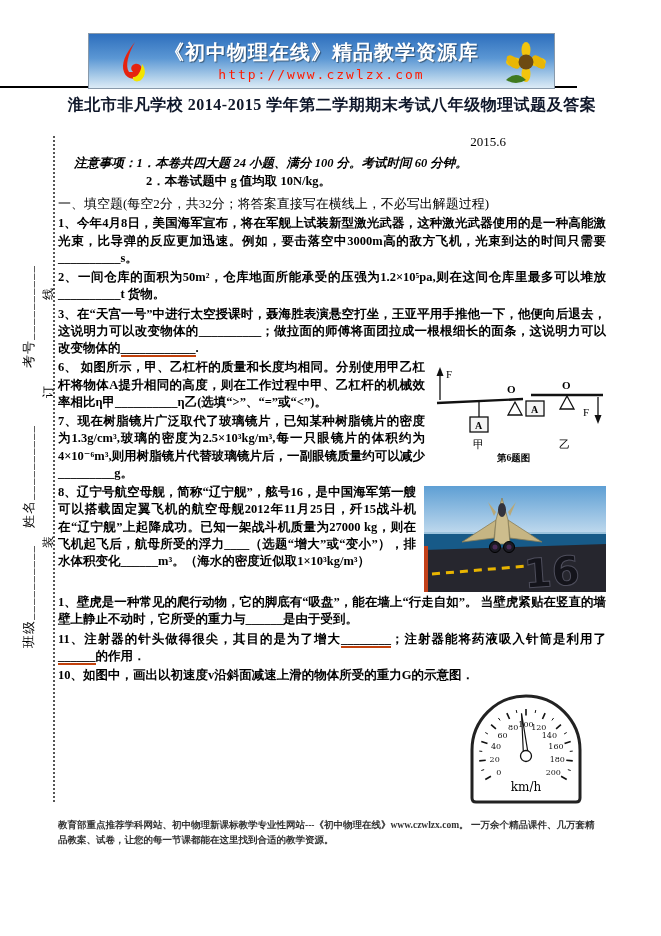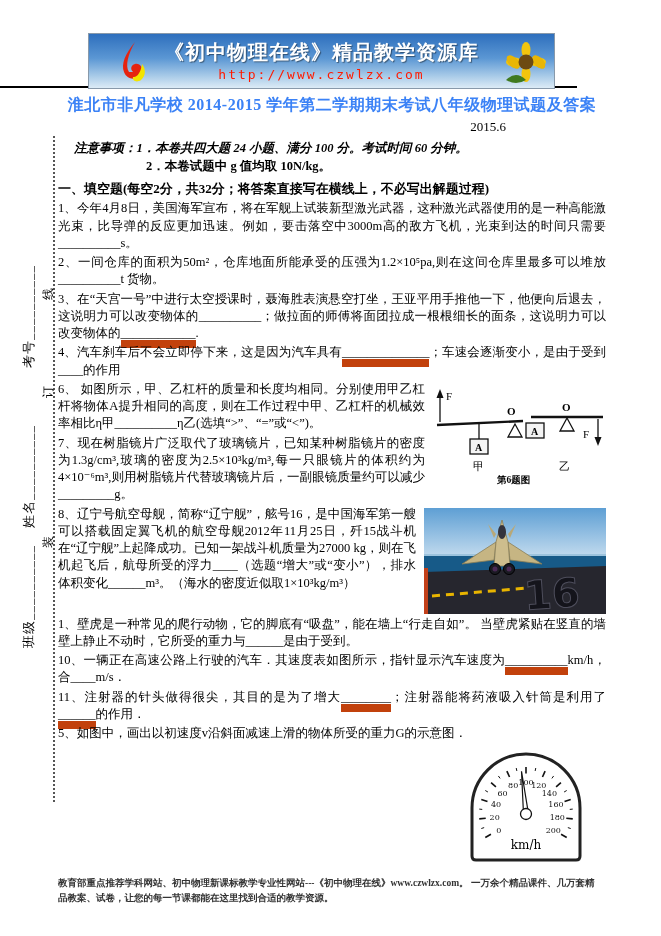--- a/index.html
+++ b/index.html
@@ -13,30 +13,30 @@
   .content{position:absolute;left:58px;top:0;width:548px;z-index:1;}
   .banner{position:relative;margin:33px 0 0 30px;width:465px;height:54px;overflow:hidden;
           background:linear-gradient(180deg,#2e6fbd 0%,#5b97d4 45%,#a9cbe8 78%,#dcebf6 100%);
           border:1px solid #8899aa;z-index:2;}
   .brand{color:#fff;font-weight:bold;font-size:20px;text-align:center;margin-top:5px;
          letter-spacing:1px;text-shadow:1px 1px 1px rgba(0,0,0,.45);}
   .url{color:#ff1a00;font-weight:normal;font-family:"DejaVu Sans Mono",monospace;
        font-size:13px;text-align:center;letter-spacing:2px;margin-top:1px;}
   .logo{position:absolute;left:26px;top:6px;}
   .sunflower{position:absolute;right:4px;top:6px;}
-  .title{margin-top:6px;text-align:center;color:#3b82f6;font-weight:bold;font-size:16px;letter-spacing:.5px;}
-  .date{text-align:right;padding-right:100px;font-size:13px;margin-top:3px;}
+  .title{margin-top:6px;text-align:center;color:#0f172a;font-weight:bold;font-size:16px;letter-spacing:.5px;}
+  .date{text-align:right;padding-right:100px;font-size:13px;margin-top:18px;}
   .notes{font-weight:bold;font-size:12.5px;margin-top:4px;line-height:1.45;}
   .note1{padding-left:16px;font-style:italic;}
   .note2{padding-left:88px;}
-  .sec{font-weight:bold;font-size:13px;margin-top:5px;}
+  .sec{font-weight:normal;font-size:13px;margin-top:5px;}
   .flow{margin-top:2px;}
-  p.q{margin:2px 0;font-size:12.5px;line-height:1.38;text-align:justify;}
+  p.q{margin:2px 0;font-size:12.5px;line-height:1.38;text-align:justify;font-weight:bold;}
   .blank{white-space:nowrap;}
-  .blank.red{border-bottom:8px solid #c2410c;}
+  .blank.red{border-bottom:2px solid #c2410c;}
   .clear-right{clear:right;}
   figure{margin:0;}
   .fig-lever{float:right;width:175px;height:100px;margin:4px 0 2px 6px;}
   .fig-carrier{float:right;width:182px;height:106px;margin:2px 0 2px 8px;}
   .gauge{width:132px;margin:2px 14px 0 auto;}
   .gnum{font-size:8px;font-family:"DejaVu Serif",serif;fill:#111;}
   .footer{clear:both;font-size:9.5px;font-weight:bold;color:#333;margin-top:6px;line-height:1.55;width:545px;}
   svg text{user-select:none;}
 </style>
 </head>
@@ -91,21 +91,20 @@
       <div class="note2">2．本卷试题中 g 值均取 10N/kg。</div>
     </div>
 
     <div class="sec">一、填空题(每空2分，共32分；将答案直接写在横线上，不必写出解题过程)</div>
 
     <div class="flow">
       <div>
           <p class="q"><span>1、今年4月8日，美国海军宣布，将在军舰上试装新型激光武器，这种激光武器使用的是一种高能激光束，比导弹的反应更加迅速。例如，要击落空中3000m高的敌方飞机，光束到达的时间只需要</span><span class="blank">__________</span><span>s。</span></p>
           <p class="q"><span>2、一间仓库的面积为50m²，仓库地面所能承受的压强为1.2×10⁵pa,则在这间仓库里最多可以堆放</span><span class="blank">__________</span><span>t 货物。</span></p>
           <p class="q"><span>3、在“天宫一号”中进行太空授课时，聂海胜表演悬空打坐，王亚平用手推他一下，他便向后退去，这说明力可以改变物体的</span><span class="blank">__________</span><span>；做拉面的师傅将面团拉成一根根细长的面条，这说明力可以改变物体的</span><span class="blank red">____________</span><span>.</span></p>
-          <p class="q"><span>4、汽车刹车后不会立即停下来，这是因为汽车具有</span><span class="blank red">______________</span><span>；车速会逐渐变小，是由于受到</span><span class="blank">____</span><span>的作用</span></p>
         </div>
 
       <figure class="fig-lever">
         <svg width="175" height="100" viewBox="0 0 175 100">
           <g stroke="#111" fill="none" stroke-width="1.3">
             <line x1="6" y1="40" x2="92" y2="36" stroke-width="2.4"></line>
             <line x1="9" y1="37" x2="9" y2="10"></line>
             <line x1="48" y1="38" x2="48" y2="54"></line>
             <polygon points="84,39 77,52 91,52" fill="#fff"></polygon>
             <rect x="39" y="54" width="18" height="15" fill="#f4f4f4"></rect>
@@ -159,23 +158,22 @@
             <circle cx="85" cy="61" r="5.5" fill="#1a1a22" stroke="#000"></circle>
             <circle cx="71" cy="61" r="2.5" fill="#4a2a55"></circle>
             <circle cx="85" cy="61" r="2.5" fill="#4a2a55"></circle>
           </g>
         </svg>
       </figure>
 
       <div>
           <p class="q"><span>8、辽宁号航空母舰，简称“辽宁舰”，舷号16，是中国海军第一艘可以搭载固定翼飞机的航空母舰2012年11月25日，歼15战斗机在“辽宁舰”上起降成功。已知一架战斗机质量为27000 kg，则在飞机起飞后，航母所受的浮力</span><span class="blank">____</span><span>（选题“增大”或“变小”），排水体积变化</span><span class="blank">______</span><span>m³。（海水的密度近似取1×10³kg/m³）</span></p>
           <p class="q clear-right"><span>1、壁虎是一种常见的爬行动物，它的脚底有“吸盘”，能在墙上“行走自如”。 当壁虎紧贴在竖直的墙壁上静止不动时，它所受的重力与</span><span class="blank">______</span><span>是由于受到。</span></p>
-          <p class="q"><span>10、一辆正在高速公路上行驶的汽车．其速度表如图所示，指针显示汽车速度为</span><span class="blank red">__________</span><span>km/h，合</span><span class="blank">____</span><span>m/s．</span></p>
           <p class="q"><span>11、注射器的针头做得很尖，其目的是为了增大</span><span class="blank red">________</span><span>；注射器能将药液吸入针筒是利用了</span><span class="blank red">______</span><span>的作用．</span></p>
-          <p class="q"><span>5、如图中，画出以初速度v沿斜面减速上滑的物体所受的重力G的示意图．</span></p>
+          <p class="q"><span>10、如图中，画出以初速度v沿斜面减速上滑的物体所受的重力G的示意图．</span></p>
         </div>
 
       <div class="gauge">
         <svg width="132" height="122" viewBox="0 0 132 122">
           <path d="M12,64 A54,54 0 0 1 120,64 L120,112 Q120,116 116,116 L16,116 Q12,116 12,112 Z" fill="#fff" stroke="#222" stroke-width="3"></path>
           <g id="gauge-dyn">
               <line x1="25.296806022131385" y1="93.5" x2="30.925971146730234" y2="90.25" stroke="#111" stroke-width="1.6"></line>
               <text x="38.72019978079018" y="88.55" text-anchor="middle" class="gnum">0</text>
               <line x1="21.300343734127786" y1="84.52379873562255" x2="24.153513283013247" y2="83.5967477524977" stroke="#111" stroke-width="1"></line>
               <line x1="19.25747091769115" y1="74.9128377735797" x2="25.721863237584927" y2="74.23340276233995" stroke="#111" stroke-width="1.6"></line>

